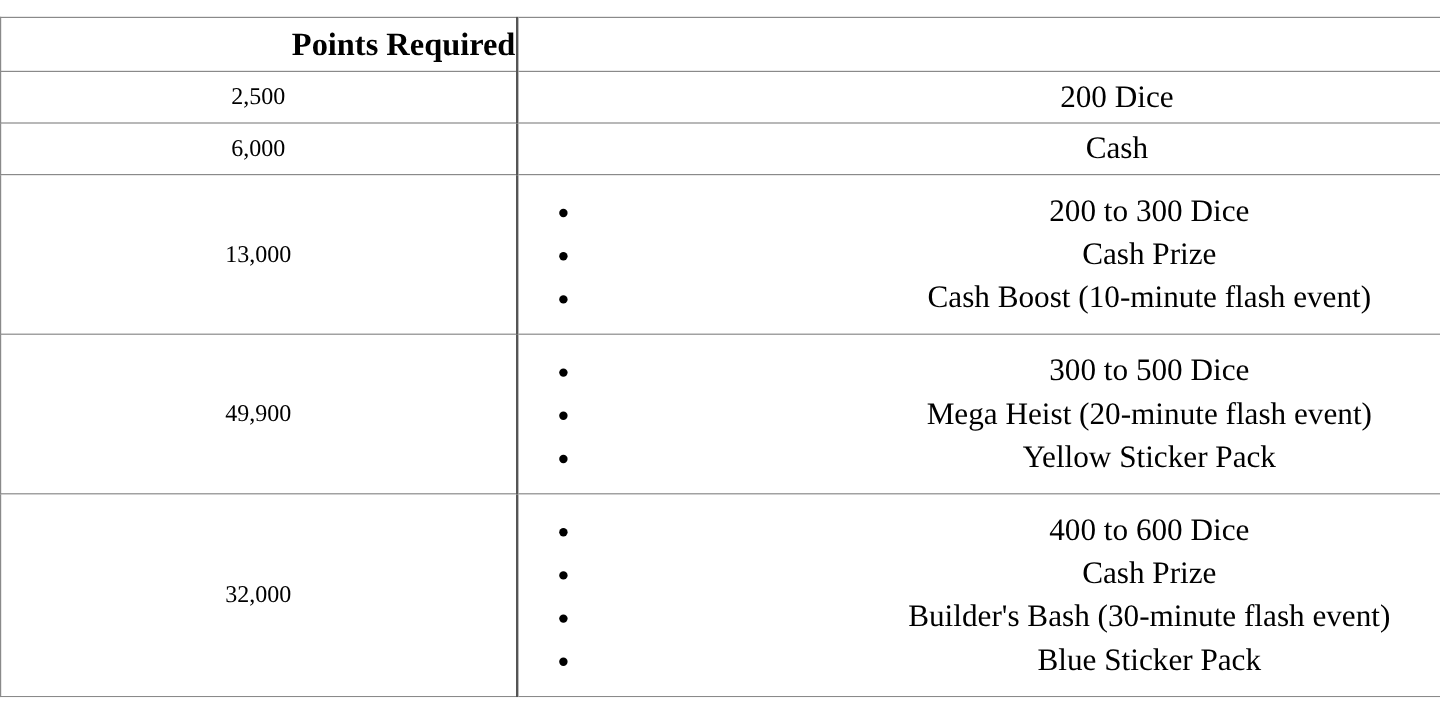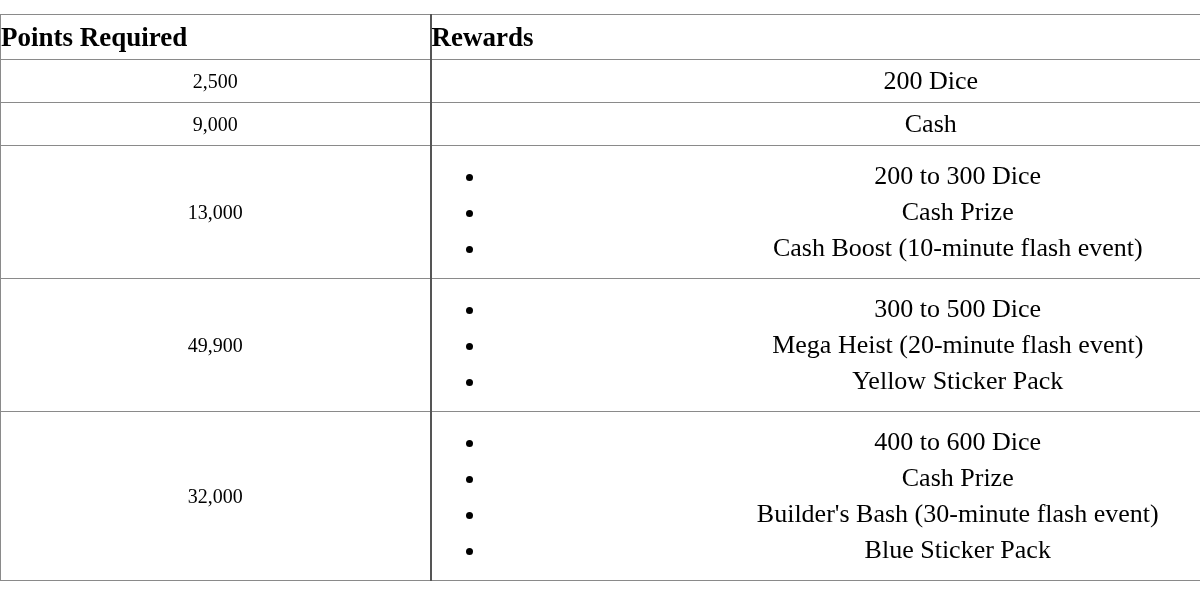--- a/index.html
+++ b/index.html
@@ -42,21 +42,21 @@
 
   
   table.rewards th.points,
   table.rewards td.points {
     border-right: 2px solid #555555;
   }
 
   th.points, th.rewards-head {
     font-weight: bold;
     font-size: 27px;
-    text-align: left;
+    text-align: right;
     height: 44px;
     line-height: 44px;
   }
 
   td.points {
     text-align: center;
     font-size: 20px;
   }
 
   td.rewards {
@@ -112,21 +112,21 @@
       </tr>
     </thead>
     <tbody>
 
       <tr>
         <td class="points single-line">2,500</td>
         <td class="rewards single-line">200 Dice</td>
       </tr>
 
       <tr>
-        <td class="points single-line">9,000</td>
+        <td class="points single-line">6,000</td>
         <td class="rewards single-line">Cash</td>
       </tr>
 
       <tr>
         <td class="points tall">13,000</td>
         <td class="rewards">
           <ul class="reward-list">
             <li>200 to 300 Dice</li>
             <li>Cash Prize</li>
             <li>Cash Boost (10-minute flash event)</li>

